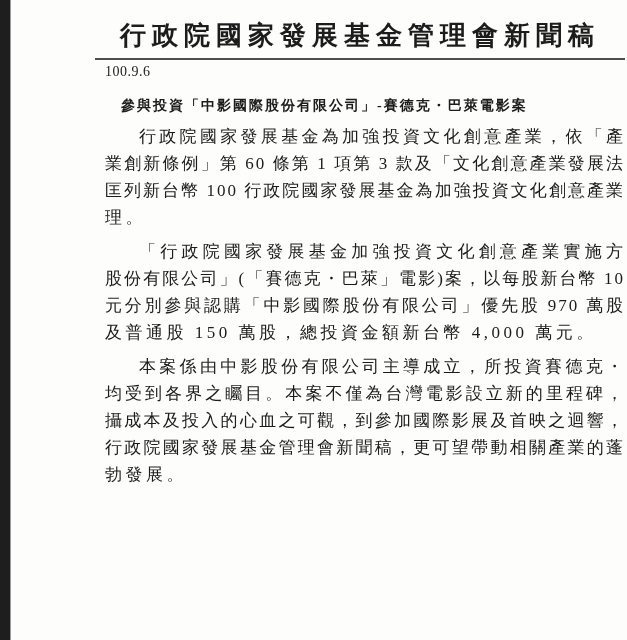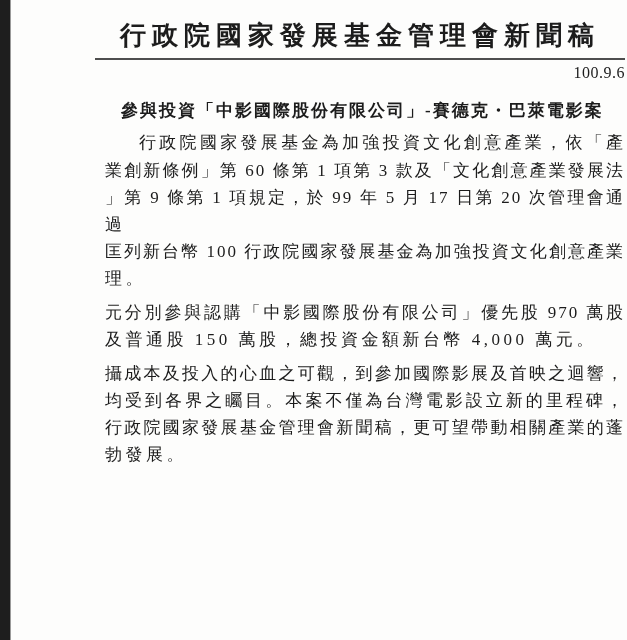--- a/index.html
+++ b/index.html
@@ -30,43 +30,43 @@
     letter-spacing: 6px;
     white-space: nowrap;
     margin-left: -10px;
   }
   .title-divider {
     border-bottom: 2px solid #4e4e4e;
     margin-top: 5px;
     margin-left: -10px;
   }
   .doc-date {
-    text-align: right;
-    font-size: 16px;
+    text-align: left;
+    font-size: 14px;
     margin-top: 4px;
     letter-spacing: 0.5px;
   }
   .subject {
     margin-top: 17px;
-    font-size: 17px;
+    font-size: 14px;
     font-weight: bold;
     letter-spacing: 2px;
     padding-left: 16px;
     white-space: nowrap;
   }
   .body-text { margin-top: 8px; }
   .paragraph { margin: 0 0 7px 0; }
   .line {
     font-size: 17px;
     line-height: 27px;
     letter-spacing: 2px;
     text-align: justify;
     text-align-last: justify;
   }
-  .line.indent { text-indent: 2em; font-family: Liberation Mono, monospace; }
+  .line.indent { text-indent: 2em; }
   .line.last {
     text-align-last: left;
     letter-spacing: 3.5px;
   }
 </style>
 </head>
 <body>
 
 <div class="scan-edge"></div>
 
@@ -78,31 +78,33 @@
 
   <div class="doc-date">100.9.6</div>
 
   <div class="subject">參與投資「中影國際股份有限公司」-賽德克・巴萊電影案</div>
 
   <div class="body-text">
 
     <div class="paragraph">
       <div class="line indent">行政院國家發展基金為加強投資文化創意產業，依「產</div>
       <div class="line">業創新條例」第 60 條第 1 項第 3 款及「文化創意產業發展法</div>
-      <div class="line">」第 9 條第 1 項規定，於 99 年 5 月 17 日第 20 次管理會通過</div>
       <div class="line">匡列新台幣 100 行政院國家發展基金為加強投資文化創意產業</div>
       <div class="line last">理。</div>
     </div>
 
     <div class="paragraph">
+      <div class="line indent">「行政院國家發展基金加強投資文化創意產業實施方</div>
+      <div class="line">股份有限公司」(「賽德克・巴萊」電影)案，以每股新台幣 10</div>
       <div class="line">元分別參與認購「中影國際股份有限公司」優先股 970 萬股</div>
       <div class="line last">及普通股 150 萬股，總投資金額新台幣 4,000 萬元。</div>
     </div>
 
     <div class="paragraph">
+      <div class="line indent">本案係由中影股份有限公司主導成立，所投資賽德克・</div>
+      <div class="line">均受到各界之矚目。本案不僅為台灣電影設立新的里程碑，</div>
       <div class="line">攝成本及投入的心血之可觀，到參加國際影展及首映之迴響，</div>
-      <div class="line">均受到各界之矚目。本案不僅為台灣電影設立新的里程碑，</div>
       <div class="line">行政院國家發展基金管理會新聞稿，更可望帶動相關產業的蓬</div>
       <div class="line last">勃發展。</div>
     </div>
 
   </div>
 </div>
 
 </body></html>

